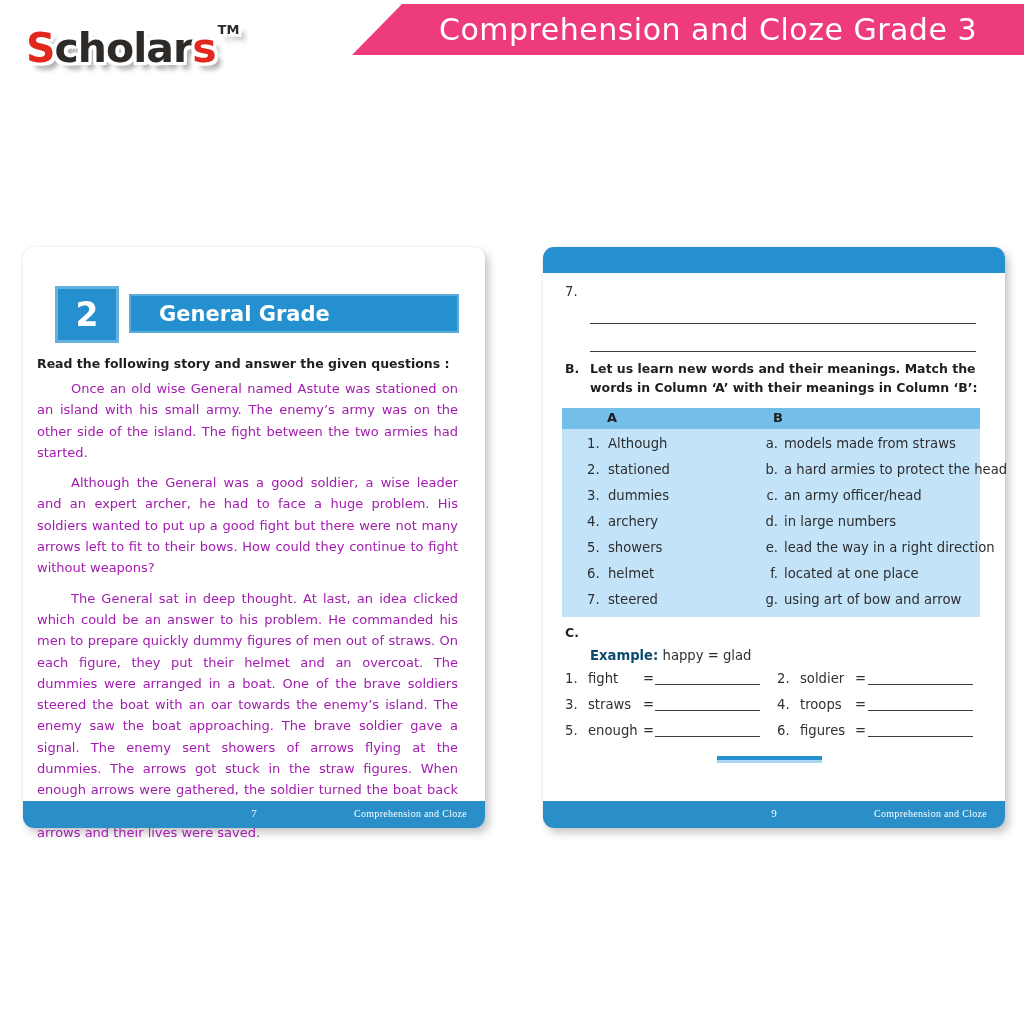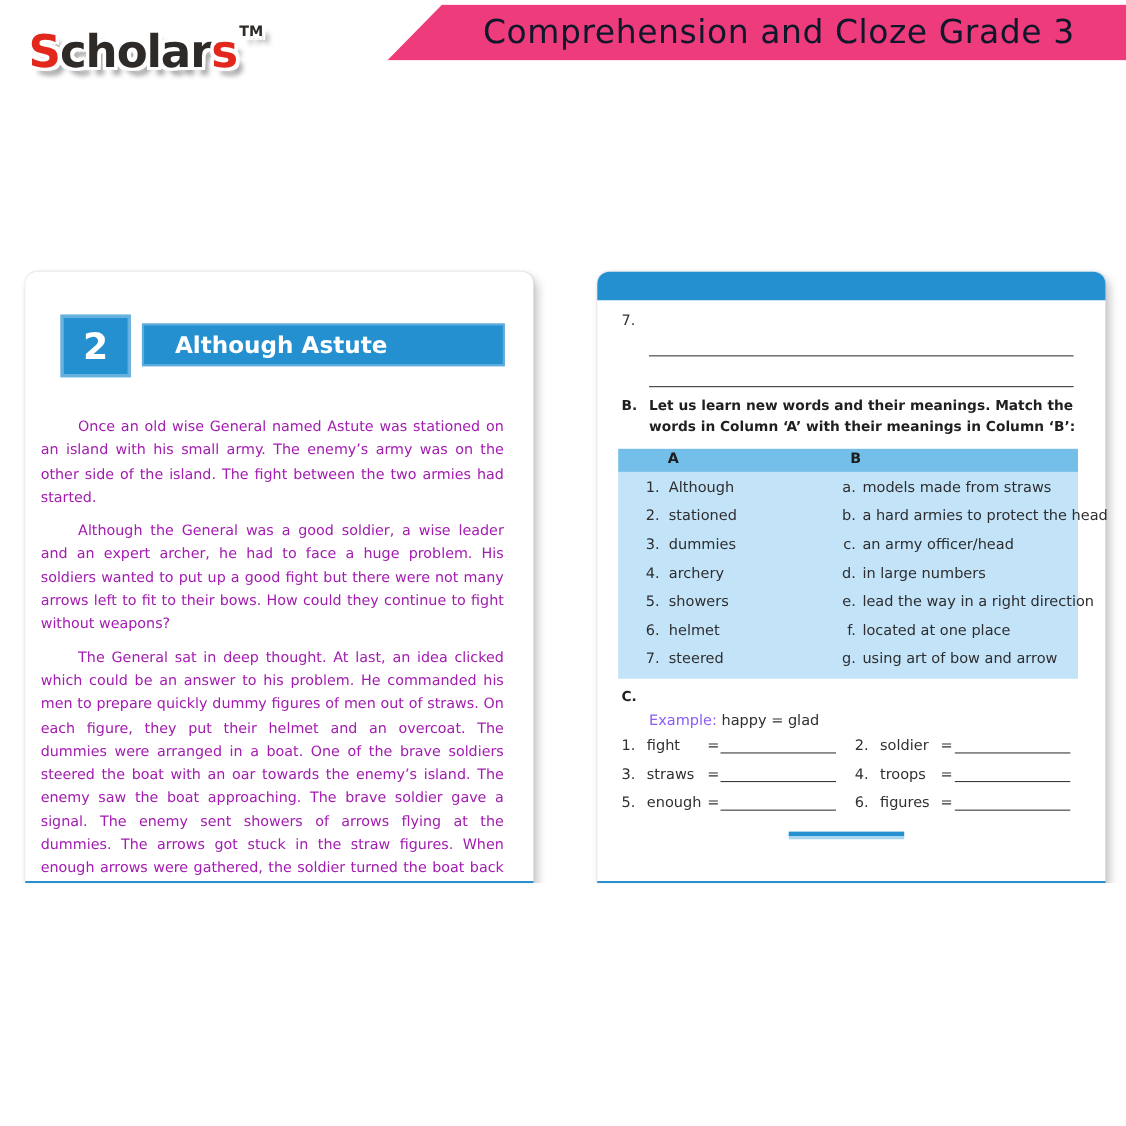--- a/index.html
+++ b/index.html
@@ -1,30 +1,30 @@
 <!DOCTYPE html>
 <html><head>
 <meta charset="utf-8">
 <style>
   * { margin:0; padding:0; box-sizing:border-box; }
   body { background:#ffffff; font-family:"DejaVu Sans", sans-serif; }
-  #canvas { position:relative; width:1024px; height:803px; background:#ffffff; overflow:hidden; }
+  #canvas { position:relative; width:1024px; height:1024px; background:#ffffff; overflow:hidden; }
 
   
   .logo { position:absolute; left:26px; top:10px; line-height:40px; }
   .logo-line { font-family:"DejaVu Sans", sans-serif; font-weight:bold; font-size:41px; letter-spacing:-1px; color:#2d2a28;
     text-shadow: 3px 0 0 #fff, -3px 0 0 #fff, 0 3px 0 #fff, 0 -3px 0 #fff, 3px 3px 0 #fff, -3px -3px 0 #fff, 3px -3px 0 #fff, -3px 3px 0 #fff, 6px 7px 5px rgba(0,0,0,0.35); }
   .logo-line2 { margin-left:6px; }
   .logo .red { color:#e2271d; }
   .logo .tm { font-size:13px; font-weight:bold; vertical-align:28px; letter-spacing:0; margin-left:2px; }
 
   .banner { position:absolute; top:4px; right:0; width:672px; height:51px; background:#ee3b7b;
     clip-path:polygon(50px 0, 100% 0, 100% 100%, 0 100%);
     display:flex; align-items:center; justify-content:center; }
-  .banner span { color:#0f172a; font-size:30px; letter-spacing:0.5px; padding-left:40px; font-family:"DejaVu Sans", sans-serif; }
+  .banner span { color:#ffffff; font-size:30px; letter-spacing:0.5px; padding-left:40px; font-family:"DejaVu Sans", sans-serif; }
 
   
   .page { position:absolute; top:247px; width:462px; height:581px; background:#ffffff; border-radius:11px;
     box-shadow: 4px 5px 9px rgba(0,0,0,0.22), 0 0 2px rgba(0,0,0,0.10); }
   .page-left  { left:23px; }
   .page-right { left:543px; }
 
   .page-footer { position:absolute; left:0; right:0; bottom:0; height:27px; background:#2a8fc9;
     border-radius:0 0 11px 11px; color:#fff; }
   .page-footer .page-num { position:absolute; left:0; right:0; top:6px; text-align:center;
@@ -66,21 +66,21 @@
   .mt-header .colB { position:absolute; left:211px; top:2px; }
   .mt-body { background:#c2e3f8; padding-top:3px; padding-bottom:3px; }
   .mt-row { height:26px; position:relative; font-size:13.2px; color:#2e2e30; }
   .mt-row span { position:absolute; top:4px; }
   .mt-row .rnum { left:25px; }
   .mt-row .rword { left:46px; }
   .mt-row .rletter { left:198px; width:18px; text-align:right; }
   .mt-row .rmeaning { left:222px; white-space:nowrap; }
 
   .example-line { position:absolute; left:47px; top:401px; font-size:13.2px; color:#303032; }
-  .example-line .ex-label { color:#8b5cf6; font-weight:normal; }
+  .example-line .ex-label { color:#0c4a6e; font-weight:bold; }
 
   .syn-row { position:absolute; left:0; width:462px; height:20px; font-size:13.2px; color:#303032; }
   .syn-row span { position:absolute; top:0; }
   .syn-row .n1 { left:22px; } .syn-row .w1 { left:45px; } .syn-row .e1 { left:100px; }
   .syn-row .n2 { left:234px; } .syn-row .w2 { left:257px; } .syn-row .e2 { left:312px; }
   .syn-row .line1 { left:112px; width:105px; top:13px; border-bottom:1.6px solid #3a3a3a; height:0; }
   .syn-row .line2 { left:325px; width:105px; top:13px; border-bottom:1.6px solid #3a3a3a; height:0; }
   .syn-row.r1 { top:424px; } .syn-row.r2 { top:450px; } .syn-row.r3 { top:476px; }
 
   .bottom-divider { position:absolute; left:174px; top:509px; width:105px; height:4px; background:#2590cf;
@@ -94,22 +94,23 @@
   <div class="logo">
     <div class="logo-line"><span class="red">S</span><span>cholar</span><span class="red">s</span><span class="tm">TM</span></div>
   </div>
 
   <div class="banner">
     <span>Comprehension and Cloze Grade 3</span>
   </div>
 
   <div class="page page-left">
     <div class="chapter-num">2</div>
-    <div class="chapter-title-bar">Although Astute</div>
-
+    <div class="chapter-title-bar">General Grade</div>
+
+    <div class="instruction">Read the following story and answer the given questions :</div>
 
     <div class="passage">
       <p>Once an old wise General named Astute was stationed on an island with his small army. The enemy’s army was on the other side of the island. The fight between the two armies had started.</p>
       <p>Although the General was a good soldier, a wise leader and an expert archer, he had to face a huge problem. His soldiers wanted to put up a good fight but there were not many arrows left to fit to their bows. How could they continue to fight without weapons?</p>
       <p>The General sat in deep thought. At last, an idea clicked which could be an answer to his problem. He commanded his men to prepare quickly dummy figures of men out of straws. On each figure, they put their helmet and an overcoat. The dummies were arranged in a boat. One of the brave soldiers steered the boat with an oar towards the enemy’s island. The enemy saw the boat approaching. The brave soldier gave a signal. The enemy sent showers of arrows flying at the dummies. The arrows got stuck in the straw figures. When enough arrows were gathered, the soldier turned the boat back to his own island. In this way, the General’s troop got new arrows and their lives were saved.</p>
     </div>
 
     <div class="page-footer">
       <span class="page-num">7</span>
       <span class="book-title">Comprehension and Cloze</span>

